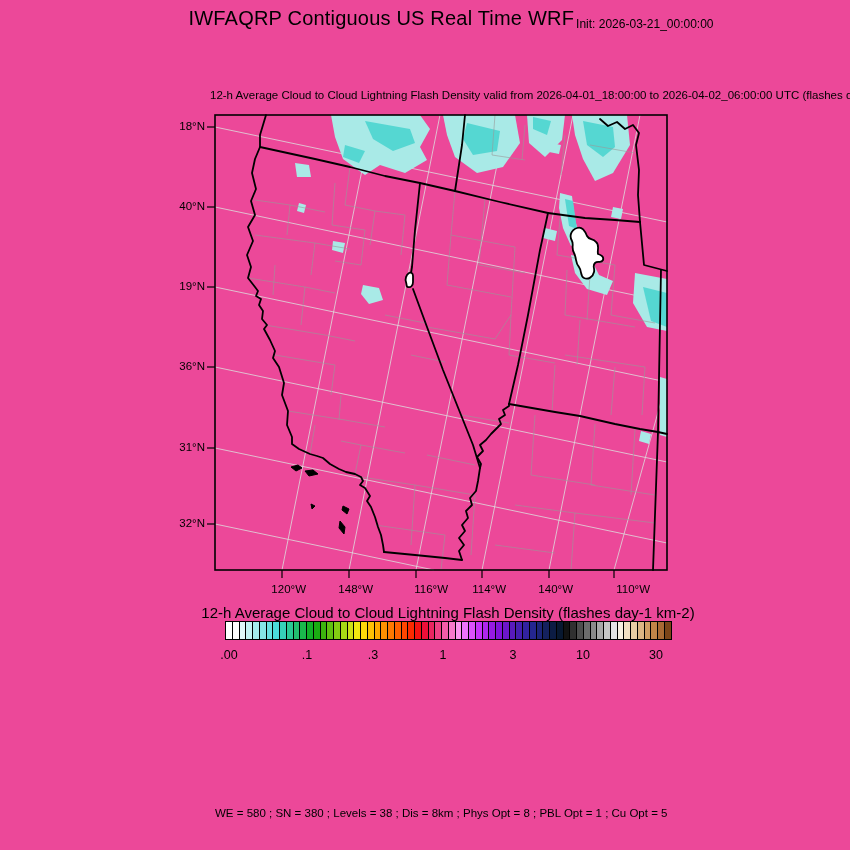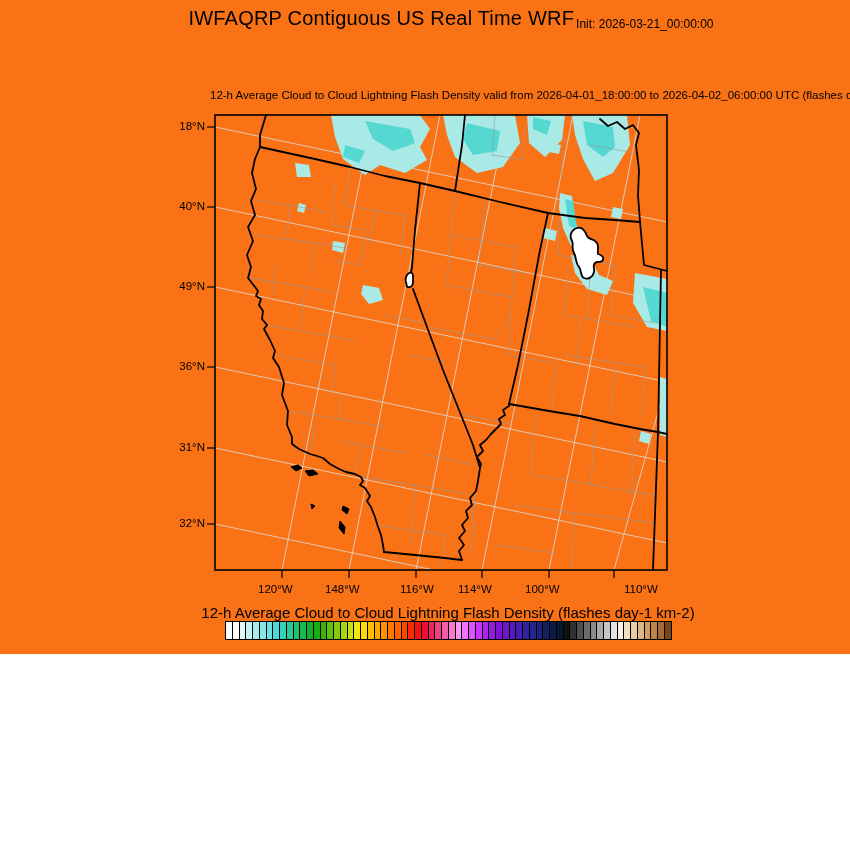--- a/index.html
+++ b/index.html
@@ -1,26 +1,26 @@
 <!DOCTYPE html>
 <html><head>
 <meta charset="utf-8">
 <style>
   html,body{margin:0;padding:0;background:#fff;}
-  .page{position:relative;width:850px;height:654px;background:#f97316;overflow:hidden;
+  .page{position:relative;width:850px;height:850px;background:#ec4899;overflow:hidden;
         font-family:"Liberation Sans","DejaVu Sans",sans-serif;color:#000;}
   .title-row{position:absolute;top:7px;left:451px;transform:translateX(-50%);
              white-space:nowrap;display:flex;align-items:flex-end;}
   .main-title{font-size:20px;letter-spacing:.2px;}
   .init-sub{font-size:12px;margin-left:2px;position:relative;top:1px;}
   .subtitle{position:absolute;top:89px;left:210px;font-size:11.5px;white-space:nowrap;}
   .map-wrap{position:absolute;left:215px;top:115px;width:452px;height:455px;}
   .map-wrap svg{overflow:visible;display:block;}
   .lat-label{position:absolute;width:42px;text-align:right;font-size:11.5px;left:163px;}
-  .lon-label{position:absolute;width:48px;text-align:left;font-size:11.5px;top:583px;}
+  .lon-label{position:absolute;width:48px;text-align:right;font-size:11.5px;top:583px;}
   .cbar-title{position:absolute;top:604px;left:448px;transform:translateX(-50%);
               font-size:15px;white-space:nowrap;}
   .cbar{position:absolute;left:225px;top:621px;width:447px;height:19px;
         display:flex;border:1px solid #000;box-sizing:border-box;background:#fff;}
   .cbar-cell{flex:1 1 0;border-right:1px solid #000;}
   .cbar-cell:last-child{border-right:none;}
   .cbar-ticks{position:absolute;top:648px;left:0;width:850px;height:16px;font-size:12.5px;}
   .cbar-tick{position:absolute;transform:translateX(-50%);white-space:nowrap;}
   .footer{position:absolute;left:215px;top:806px;font-size:11.5px;line-height:14px;white-space:nowrap;}
 </style>
@@ -190,31 +190,31 @@
           <path d="M267,455 L267,463"></path>
             <path d="M334,455 L334,463"></path>
             <path d="M399,455 L399,463"></path>
         </g>
       </g>
     </svg>
   </div>
 
   <div class="lat-label" style="top:120px">18°N</div>
   <div class="lat-label" style="top:200px">40°N</div>
-  <div class="lat-label" style="top:280px">49°N</div>
+  <div class="lat-label" style="top:280px">19°N</div>
   <div class="lat-label" style="top:360px">36°N</div>
   <div class="lat-label" style="top:441px">31°N</div>
   <div class="lat-label" style="top:517px">32°N</div>
 
   <div class="lon-label" style="left:258px">120°W</div>
   <div class="lon-label" style="left:325px">148°W</div>
   <div class="lon-label" style="left:400px">116°W</div>
   <div class="lon-label" style="left:458px">114°W</div>
-  <div class="lon-label" style="left:525px">100°W</div>
-  <div class="lon-label" style="left:624px">110°W</div>
+  <div class="lon-label" style="left:525px">140°W</div>
+  <div class="lon-label" style="left:602px">110°W</div>
 
   <div class="cbar-title">12-h Average Cloud to Cloud Lightning Flash Density  (flashes day-1 km-2)</div>
   <div class="cbar" id="cbar">
       <div class="cbar-cell" style="background: rgb(255, 255, 255);"></div>
       <div class="cbar-cell" style="background: rgb(255, 255, 255);"></div>
       <div class="cbar-cell" style="background: rgb(224, 248, 248);"></div>
       <div class="cbar-cell" style="background: rgb(194, 242, 242);"></div>
       <div class="cbar-cell" style="background: rgb(164, 236, 236);"></div>
       <div class="cbar-cell" style="background: rgb(134, 230, 230);"></div>
       <div class="cbar-cell" style="background: rgb(104, 224, 224);"></div>
@@ -271,17 +271,27 @@
       <div class="cbar-cell" style="background: rgb(228, 228, 228);"></div>
       <div class="cbar-cell" style="background: rgb(248, 240, 226);"></div>
       <div class="cbar-cell" style="background: rgb(242, 224, 196);"></div>
       <div class="cbar-cell" style="background: rgb(232, 205, 164);"></div>
       <div class="cbar-cell" style="background: rgb(220, 182, 132);"></div>
       <div class="cbar-cell" style="background: rgb(208, 158, 100);"></div>
       <div class="cbar-cell" style="background: rgb(192, 132, 72);"></div>
       <div class="cbar-cell" style="background: rgb(168, 106, 52);"></div>
       <div class="cbar-cell" style="background: rgb(122, 68, 24);"></div>
     </div>
+  <div class="cbar-ticks">
+    <span class="cbar-tick" style="left:229px">.00</span>
+    <span class="cbar-tick" style="left:307px">.1</span>
+    <span class="cbar-tick" style="left:373px">.3</span>
+    <span class="cbar-tick" style="left:443px">1</span>
+    <span class="cbar-tick" style="left:513px">3</span>
+    <span class="cbar-tick" style="left:583px">10</span>
+    <span class="cbar-tick" style="left:656px">30</span>
+  </div>
 
   <div class="footer">
+    <div>WE = 580 ; SN = 380 ; Levels = 38 ; Dis = 8km ; Phys Opt = 8 ; PBL Opt = 1 ; Cu Opt = 5</div>
   </div>
 
 </div>
 
 </body></html>

